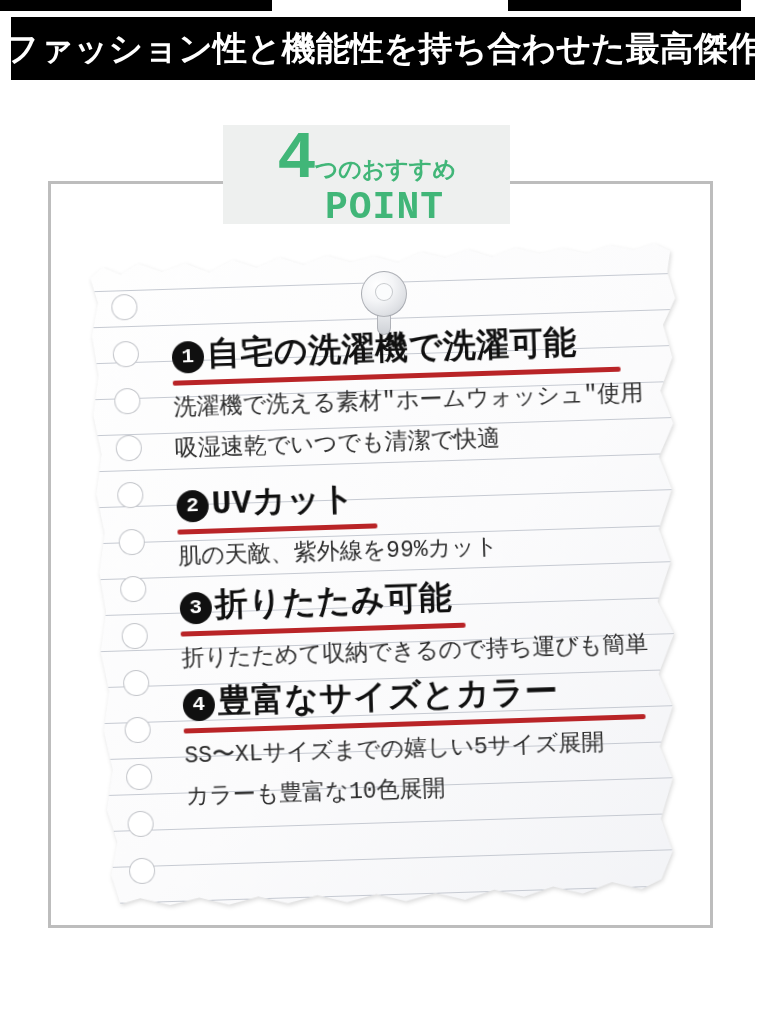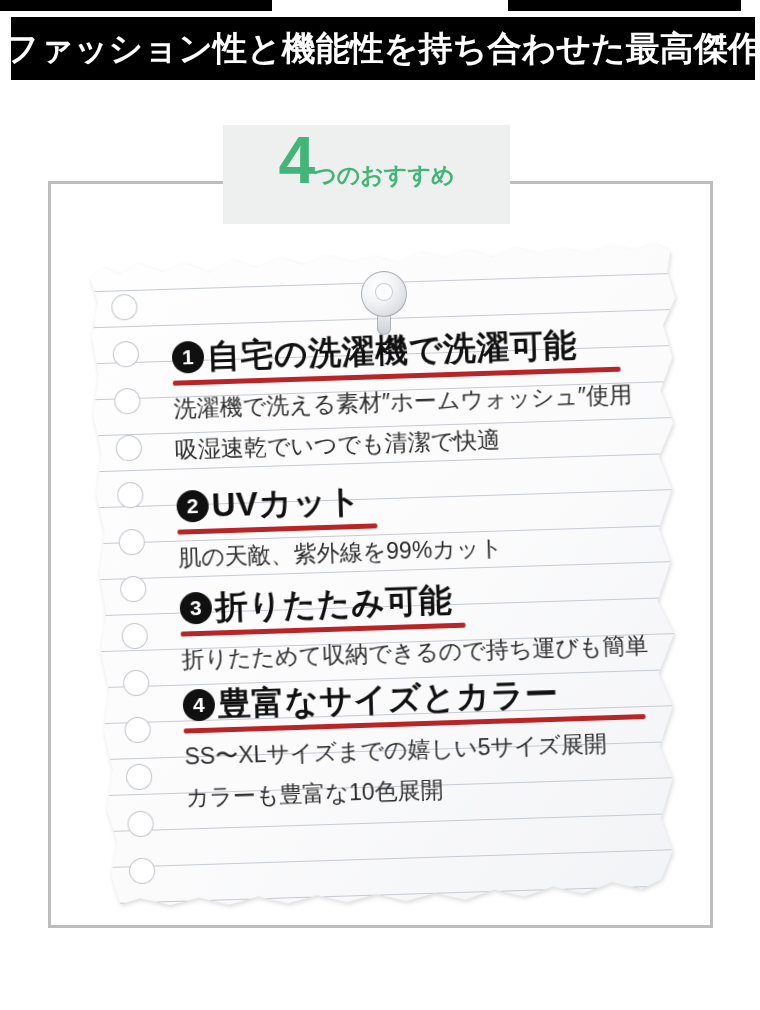--- a/index.html
+++ b/index.html
@@ -1,19 +1,19 @@
 <!DOCTYPE html>
 <html style="--accent-green: #41b678; --underline-red: #b92427; --banner-bg: #000000; --banner-text: #ffffff;"><head>
 <meta charset="utf-8">
 <style>
   html,body{margin:0;padding:0;background:#ffffff;}
   *{box-sizing:border-box;}
   .stage{
     position:relative;width:760px;height:1010px;overflow:hidden;background:#ffffff;
-    font-family:Liberation Sans, sans-serif;
+    font-family:Liberation Mono, monospace;
   }
   
   .top-strip-left{position:absolute;left:0;top:0;width:272px;height:11px;background:var(--banner-bg);}
   .top-strip-right{position:absolute;left:508px;top:0;width:233px;height:11px;background:var(--banner-bg);}
   
   .banner{
     position:absolute;left:11px;top:17px;width:744px;height:63px;background:var(--banner-bg);
     display:flex;align-items:center;justify-content:center;
   }
   .banner-text{
@@ -112,20 +112,21 @@
     <span class="banner-text">ファッション性と機能性を持ち合わせた最高傑作</span>
   </div>
 
   <div class="frame"></div>
 
   <div class="title-block">
     <div class="title-row1">
       <span class="title-number">4</span>
       <span class="title-suffix">つのおすすめ</span>
     </div>
+    <div class="title-sub">POINT</div>
   </div>
 
   <div class="paper">
     <div class="paper-inner"></div>
 
     <div class="hole" style="top:38px"></div>
     <div class="hole" style="top:85px"></div>
     <div class="hole" style="top:132px"></div>
     <div class="hole" style="top:179px"></div>
     <div class="hole" style="top:226px"></div>

